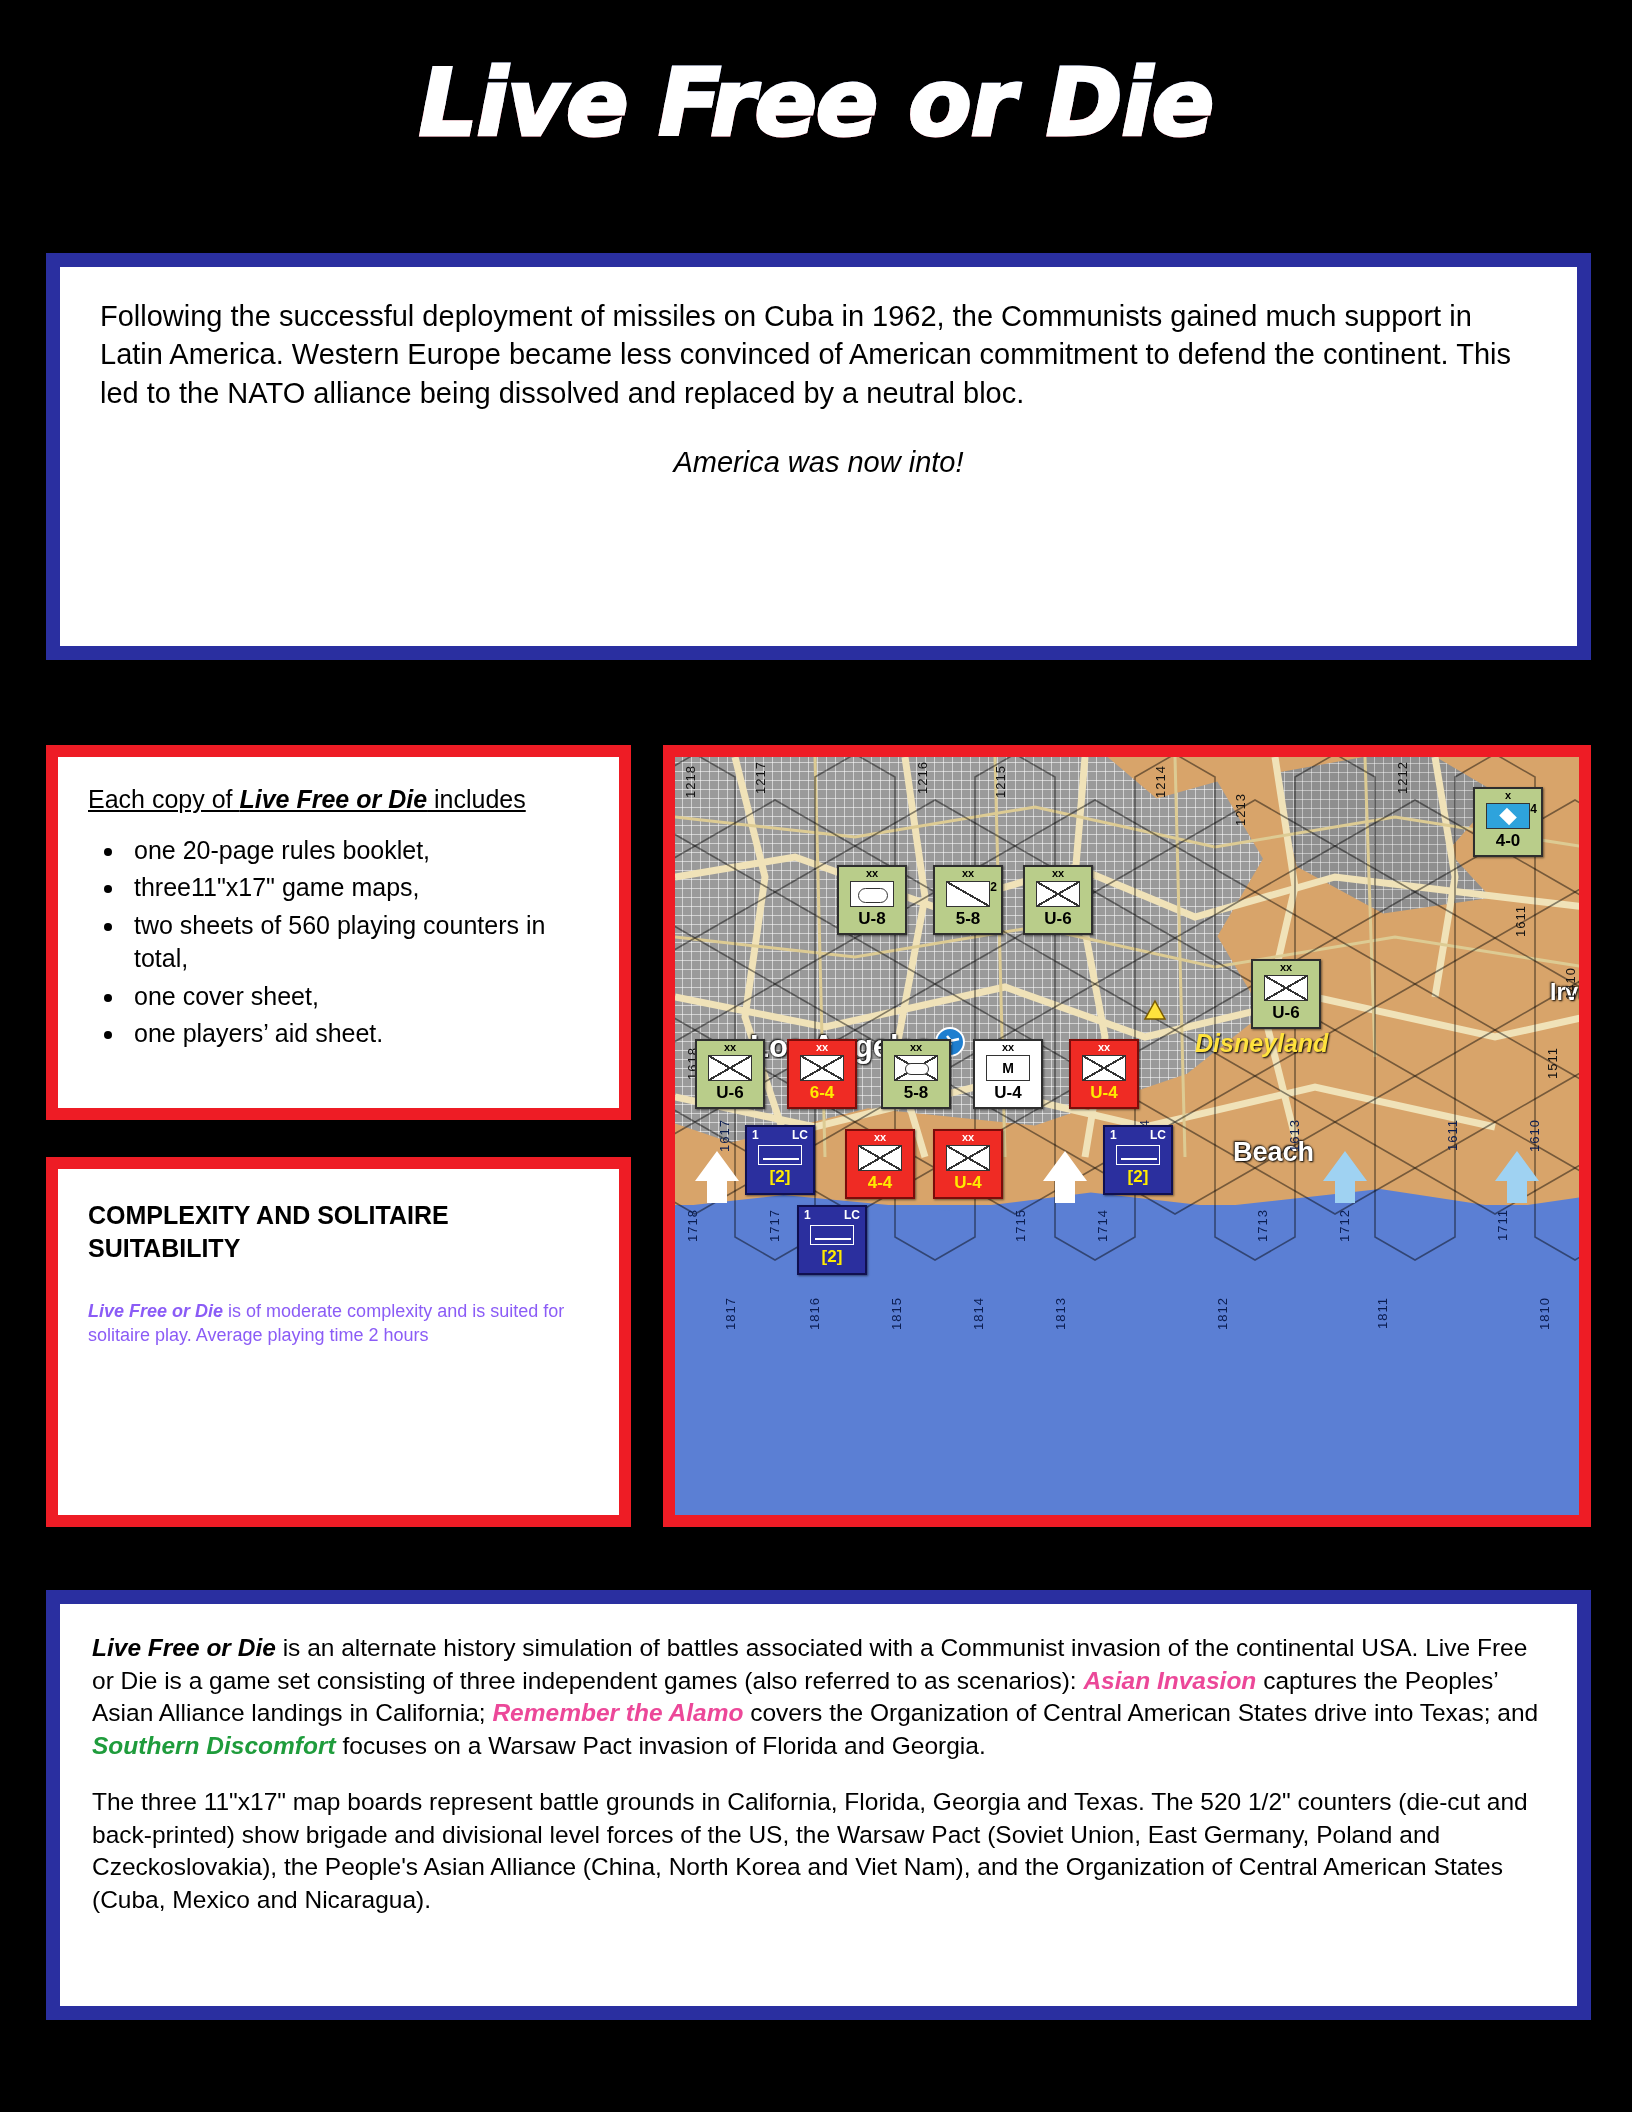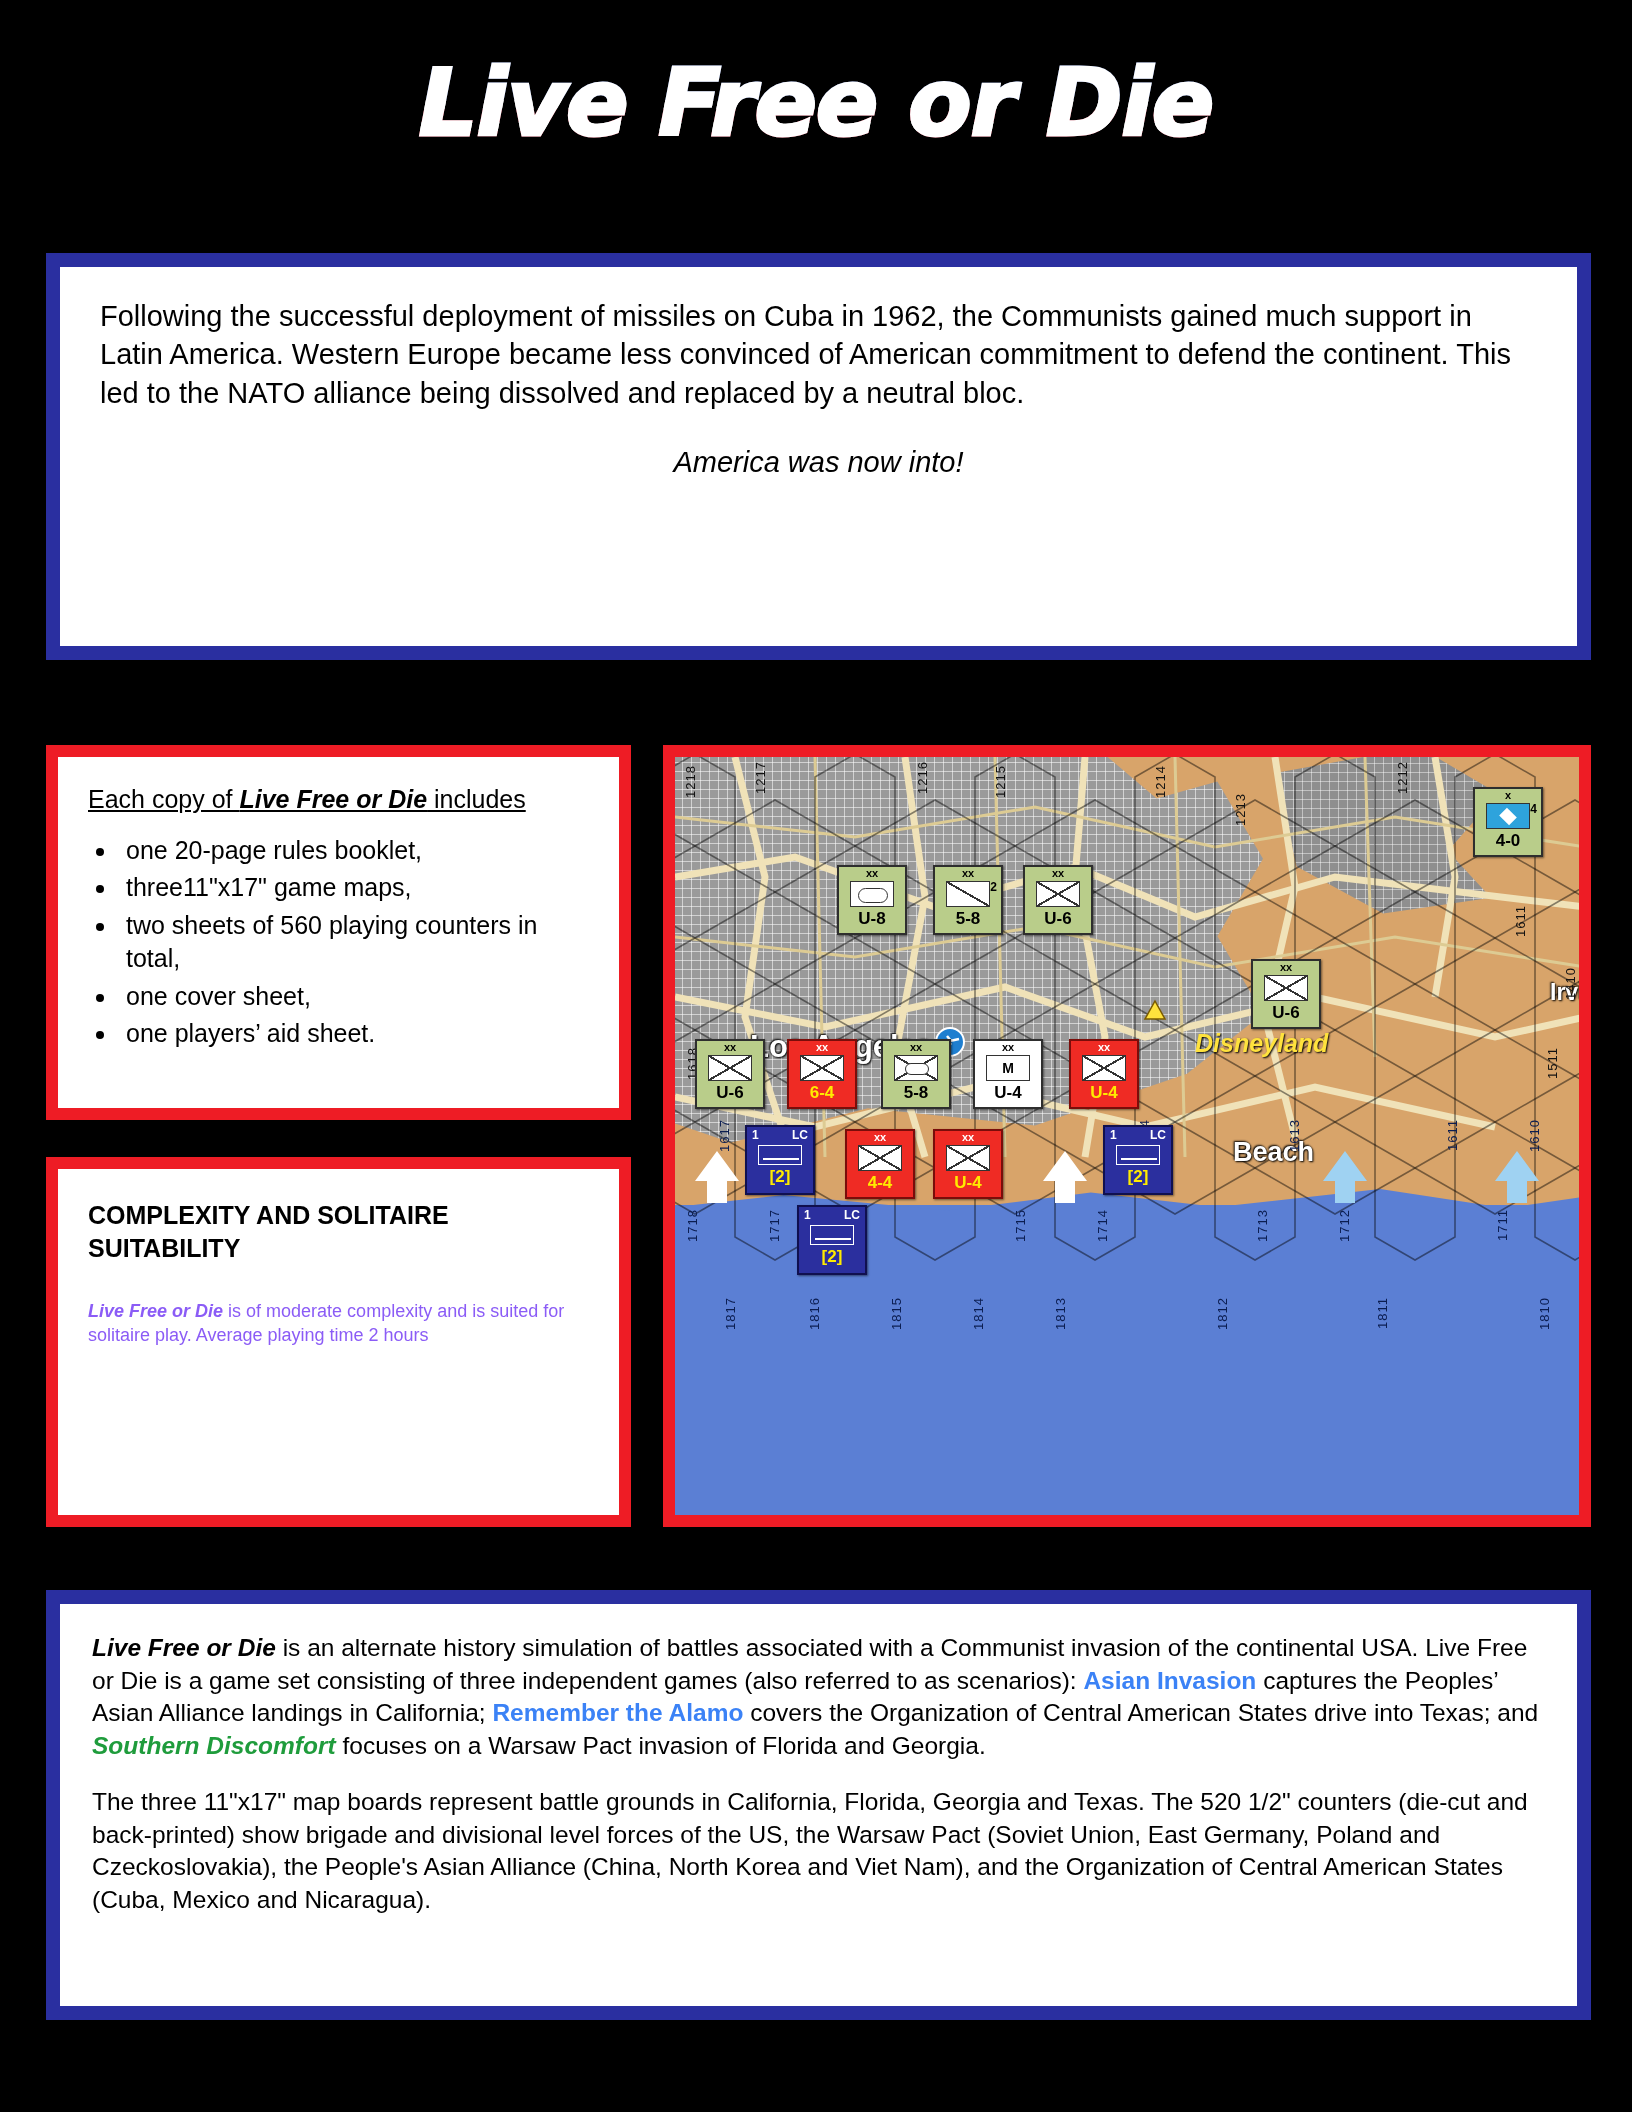--- a/index.html
+++ b/index.html
@@ -74,21 +74,21 @@
     font-style: italic;
     margin-top: 34px;
     color: #000;
   }
 
   
   #contents-panel { left: 46px; top: 745px; width: 585px; height: 375px; }
   #contents-panel .inner { padding: 26px 30px; }
   .contents-lead { font-size: 25px; line-height: 1.3; color: #000; margin-bottom: 18px; text-decoration: underline; }
   .contents-lead b { font-style: italic; }
-  ul.contents-list { margin: 0; padding-left: 30px; }
+  ul.contents-list { margin: 8px; padding-left: 30px; }
   ul.contents-list li {
     font-size: 25px;
     line-height: 1.34;
     color: #000;
     margin-bottom: 4px;
     padding-left: 8px;
   }
 
   
   #complexity-panel { left: 46px; top: 1157px; width: 585px; height: 370px; }
@@ -274,21 +274,21 @@
     border: 2px solid #7a0d0a;
     z-index: -1;
   }
 
   
   #bottom-panel { left: 46px; top: 1590px; width: 1545px; height: 430px; }
   #bottom-panel .inner { padding: 28px 32px; }
   .bp-para { font-size: 24.5px; line-height: 1.33; color: #000; margin: 0 0 24px 0; }
   .bp-para:last-child { margin-bottom: 0; }
   .bp-para b { font-style: italic; }
-  .scn-red { color: #3b82f6; font-weight: bold; }
+  .scn-red { color: #ec4899; font-weight: bold; font-style: italic; }
   .scn-green { color: #1f9c3c; font-weight: bold; font-style: italic; }
 </style>
 </head>
 <body>
 
 <div class="title-wrap">
   <span class="title">Live Free or Die</span>
 </div>
 
 <div class="panel blue" id="intro-panel">

